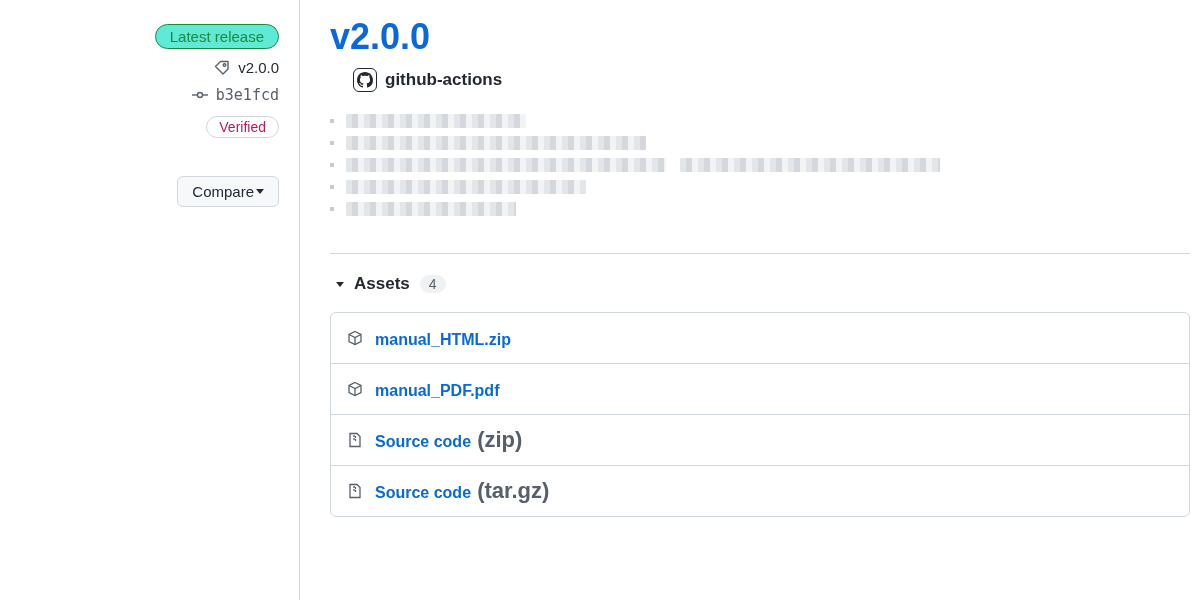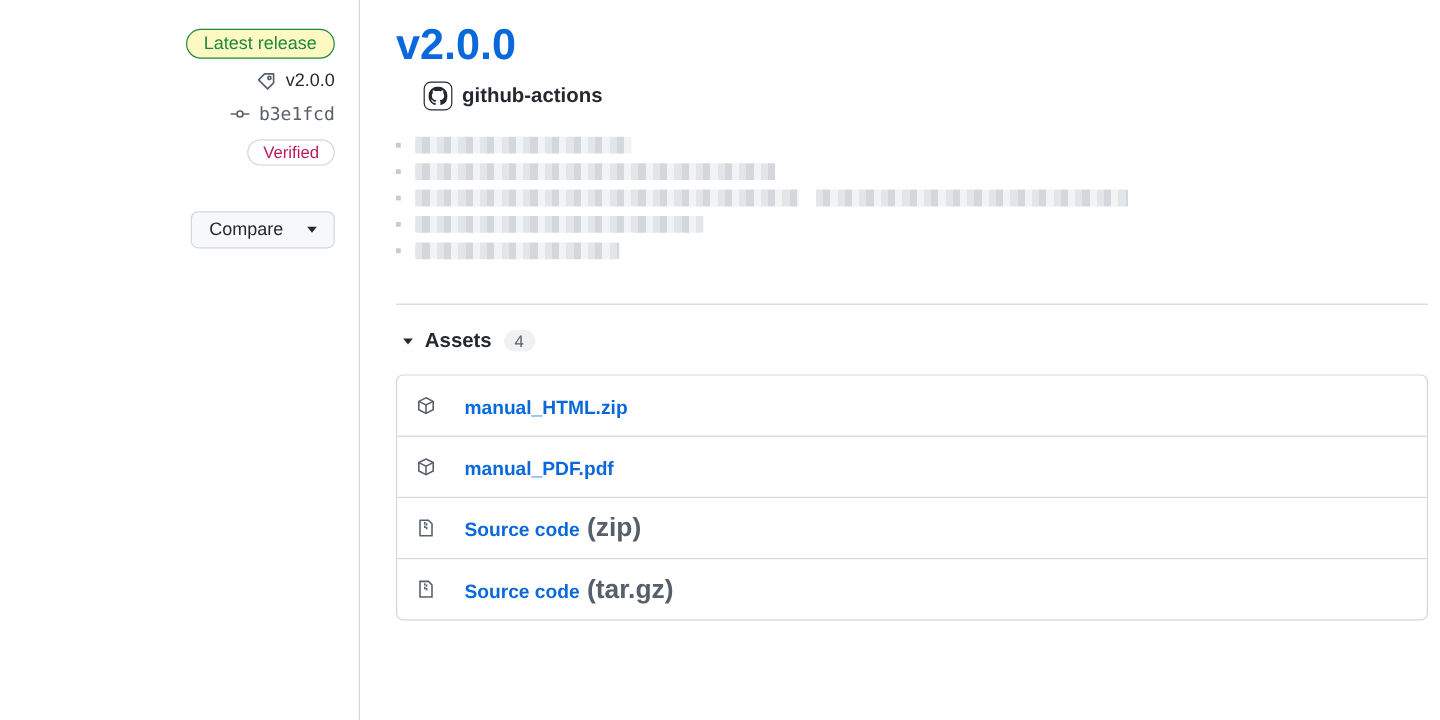--- a/index.html
+++ b/index.html
@@ -26,21 +26,21 @@
     gap: 10px;
     border-right: 1px solid #d0d7de;
   }
   .latest-release-badge {
     border: 1px solid #1f883d;
     color: #1f883d;
     border-radius: 999px;
     padding: 3px 14px;
     font-size: 15px;
     font-weight: 400;
-    background: #fef9c3;
+    background: #5eead4;
     cursor: default;
   }
   .tag-row, .commit-row {
     display: flex;
     align-items: center;
     gap: 8px;
     color: #57606a;
     font-size: 15px;
   }
   .tag-row .tag-text { color: #24292f; }
@@ -58,21 +58,21 @@
   .compare-btn {
     margin-top: 28px;
     border: 1px solid #d0d7de;
     border-radius: 6px;
     padding: 6px 14px;
     background: #f6f8fa;
     font-size: 15px;
     color: #24292f;
     display: inline-flex;
     align-items: center;
-    gap: 20px;
+    gap: 2px;
     cursor: pointer;
   }
   .caret-down {
     width: 0; height: 0;
     border-left: 4px solid transparent;
     border-right: 4px solid transparent;
     border-top: 5px solid currentColor;
     display: inline-block;
   }
   .main {
@@ -148,21 +148,21 @@
     font-weight: 500;
   }
   .assets-list {
     border: 1px solid #d0d7de;
     border-radius: 6px;
     overflow: hidden;
   }
   .asset-item {
     display: flex;
     align-items: center;
-    gap: 24px;
+    gap: 12px;
     padding: 12px 16px;
     border-top: 1px solid #d0d7de;
     cursor: pointer;
   }
   .asset-item:first-child { border-top: none; }
   .asset-icon { color: #57606a; display: inline-flex; }
   .asset-name {
     color: #0969da;
     font-weight: 600;
     font-size: 16px;

